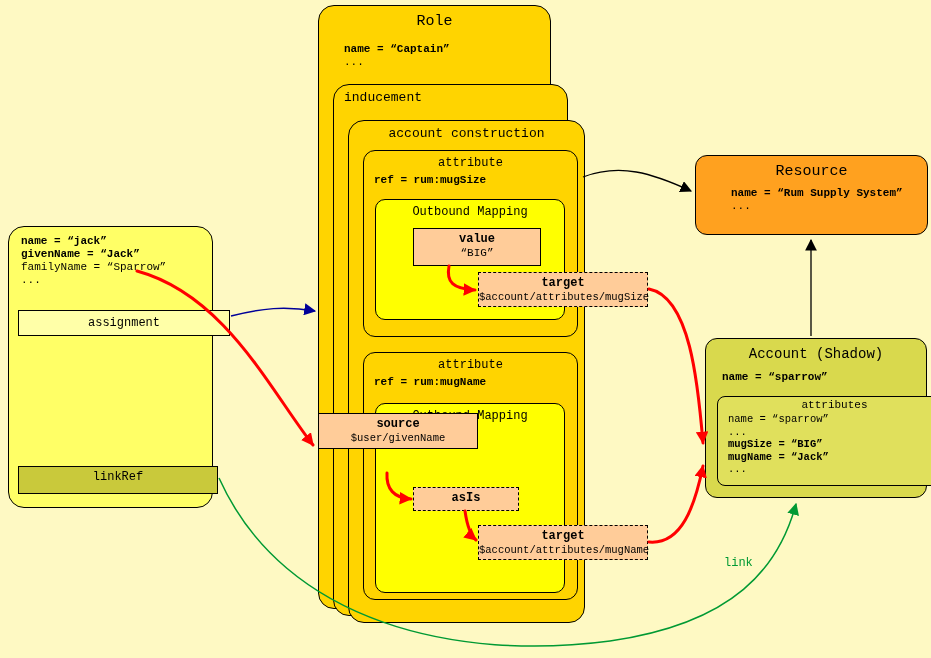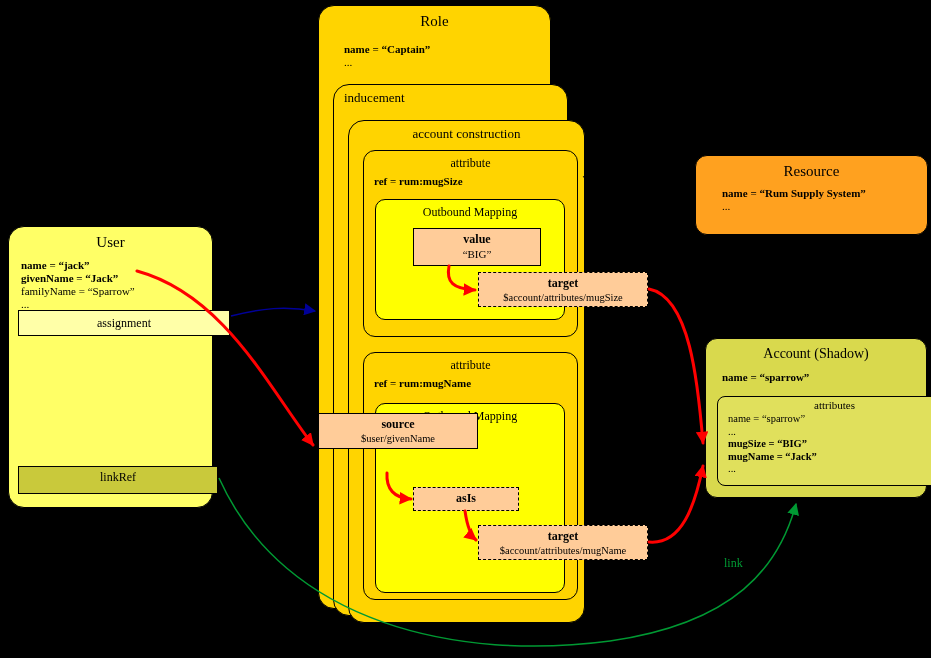--- a/index.html
+++ b/index.html
@@ -2,22 +2,22 @@
 <html style="--gold: #FFD400; --yellow: #FFFF00; --user: #FFFF66; --bar: #FFFFA8; --olive: #C9C93B; --peach: #FFCC99; --orange: #FFA11F; --account: #D9D94D; --attrs: #E0E05C; --red: #FF0000; --blue: #000099; --green: #009933; --black: #000000;"><head>
 <meta charset="utf-8">
 <style>
   :root{
     --gold:#FFD400; --yellow:#FFFF00; --user:#FFFF66; --bar:#FFFFA8;
     --olive:#C9C93B; --peach:#FFCC99; --orange:#FFA11F; --account:#D9D94D;
     --attrs:#E0E05C; --red:#FF0000; --blue:#000099; --green:#009933; --black:#000000;
   }
   *{box-sizing:border-box}
   body{margin:0;background:#fff}
-  .canvas{position:relative;width:931px;height:658px;background:#000000;overflow:hidden;
-          font-family:Liberation Serif, serif;color:#000}
+  .canvas{position:relative;width:931px;height:658px;background:#fef9c3;overflow:hidden;
+          font-family:Liberation Mono, monospace;color:#000}
   .box{position:absolute;border:1px solid #000}
   .gold{background:var(--gold)}
   .yellowbg{background:var(--yellow)}
   .peachbg{background:var(--peach)}
   .dashed{border:1px dashed #000}
   .r16{border-radius:16px}.r12{border-radius:12px}.r10{border-radius:10px}.r8{border-radius:8px}
   .b{font-weight:bold}
   .nw{white-space:nowrap}
   .t15{font-size:15px}.t14{font-size:14px}.t13{font-size:13px}.t12{font-size:12px}.t11{font-size:11px}.t10{font-size:10.5px}
 
@@ -45,21 +45,21 @@
   
   .btitle{text-align:center;padding-top:7px}
   .role-content{margin:13px 0 0 25px;line-height:13px}
   .user-content{margin:8px 0 0 12px;line-height:13px}
   .pad-label{padding:5px 0 0 10px}
   .pad-center{padding-top:5px;text-align:center}
   .ref-line{margin:4px 0 0 10px}
   .small-label{margin-top:3px;text-align:center}
   .small-text{margin-top:1px;text-align:center}
   .asis-label{line-height:21px;text-align:center}
-  .res-content{margin:7px 0 0 26px;line-height:13px}
+  .res-content{margin:7px 0 0 35px;line-height:13px}
   .acct-name{margin:9px 0 0 16px}
   .attrs-title{padding-top:2px;text-align:center}
   .attrs-lines{margin:2px 0 0 10px;line-height:12.5px}
   .bar-label{text-align:center;line-height:24px}
   .bar-label2{text-align:center;line-height:20px}
 
   #arrows{position:absolute;left:0;top:0;pointer-events:none;z-index:60}
   .a-blue{stroke:var(--blue);stroke-width:1.5;fill:none}
   .a-black{stroke:var(--black);stroke-width:1.3;fill:none}
   .a-red{stroke:var(--red);stroke-width:3;fill:none;stroke-linecap:round}
@@ -118,21 +118,20 @@
   <div class="box peachbg dashed" id="target2-box">
     <div class="t12 b small-label">target</div>
     <div class="t10 small-text nw">$account/attributes/mugName</div>
   </div>
   <div class="box peachbg" id="source-box">
     <div class="t12 b small-label">source</div>
     <div class="t10 small-text nw">$user/givenName</div>
   </div>
 
   <div class="box r16" id="user-box">
-    <div class="btitle t15">User</div>
     <div class="user-content">
       <div class="t11 b nw">name = “jack”</div>
       <div class="t11 b nw">givenName = “Jack”</div>
       <div class="t11 nw">familyName = “Sparrow”</div>
       <div class="t11 nw">...</div>
     </div>
   </div>
   <div class="box" id="assignment-bar">
     <div class="t12 bar-label">assignment</div>
   </div>

